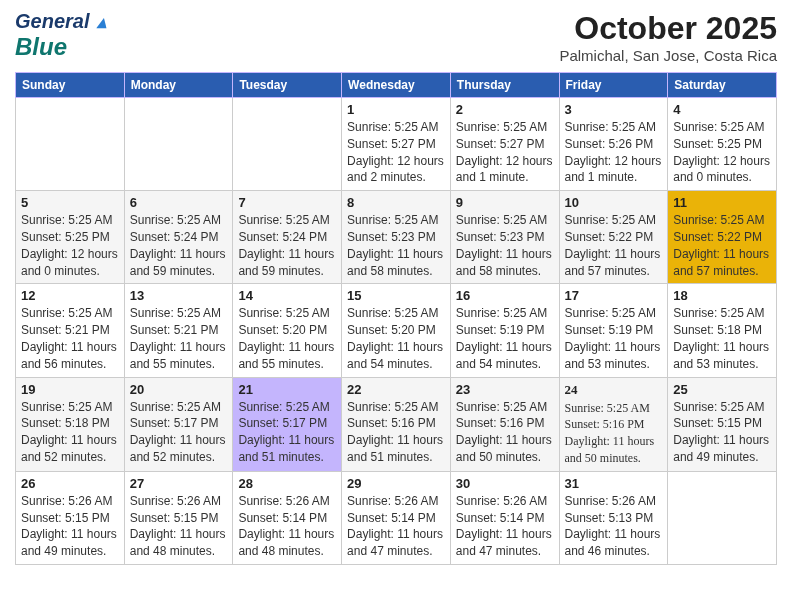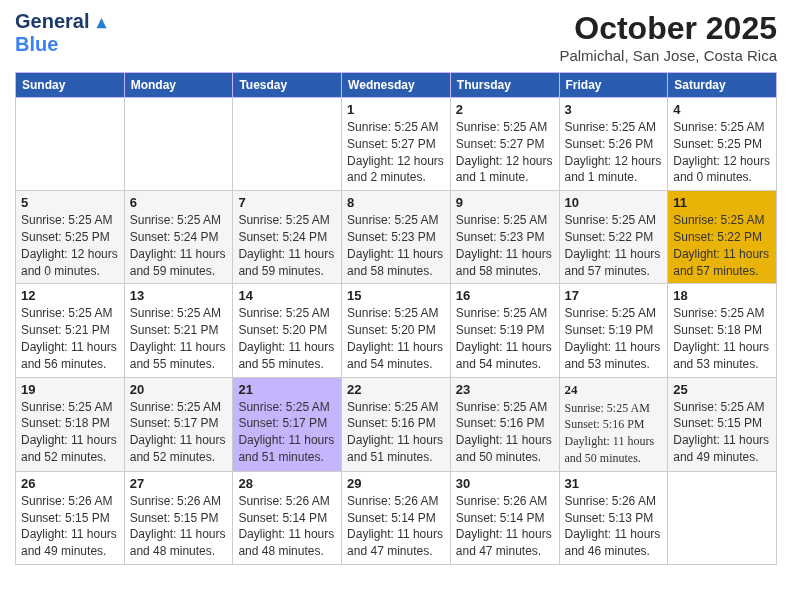--- a/index.html
+++ b/index.html
@@ -24,20 +24,21 @@
     }
     .logo {
       display: flex;
       flex-direction: column;
       align-items: flex-start;
     }
     .logo-wrapper {
       display: flex;
       align-items: center;
       gap: 2px;
+      font-style: italic;
     }
     .title-section {
       text-align: right;
     }
     .month-title {
       font-size: 32px;
       font-weight: bold;
       color: #222;
     }
     .location {
@@ -88,21 +89,21 @@
 <body>
 
 <div class="container">
   <div class="header">
     <div class="logo">
       <div class="logo-wrapper">
         <div style="font-size:20px; font-weight:bold; color:#1a3a6b; line-height:1.15;">
           <span style="color:#1a3a6b;">General</span>
           <span style="color:#2a7fd4; font-size:18px; display:inline-block; margin-left:2px;">▴</span>
           <br>
-          <span style="color:#3b82f6; font-size:20px;">Blue</span>
+          <span style="color:#0f766e; font-size:24px;">Blue</span>
         </div>
       </div>
     </div>
     <div class="title-section">
       <div class="month-title">October 2025</div>
       <div class="location">Palmichal, San Jose, Costa Rica</div>
     </div>
   </div>
 
   <table class="calendar">

